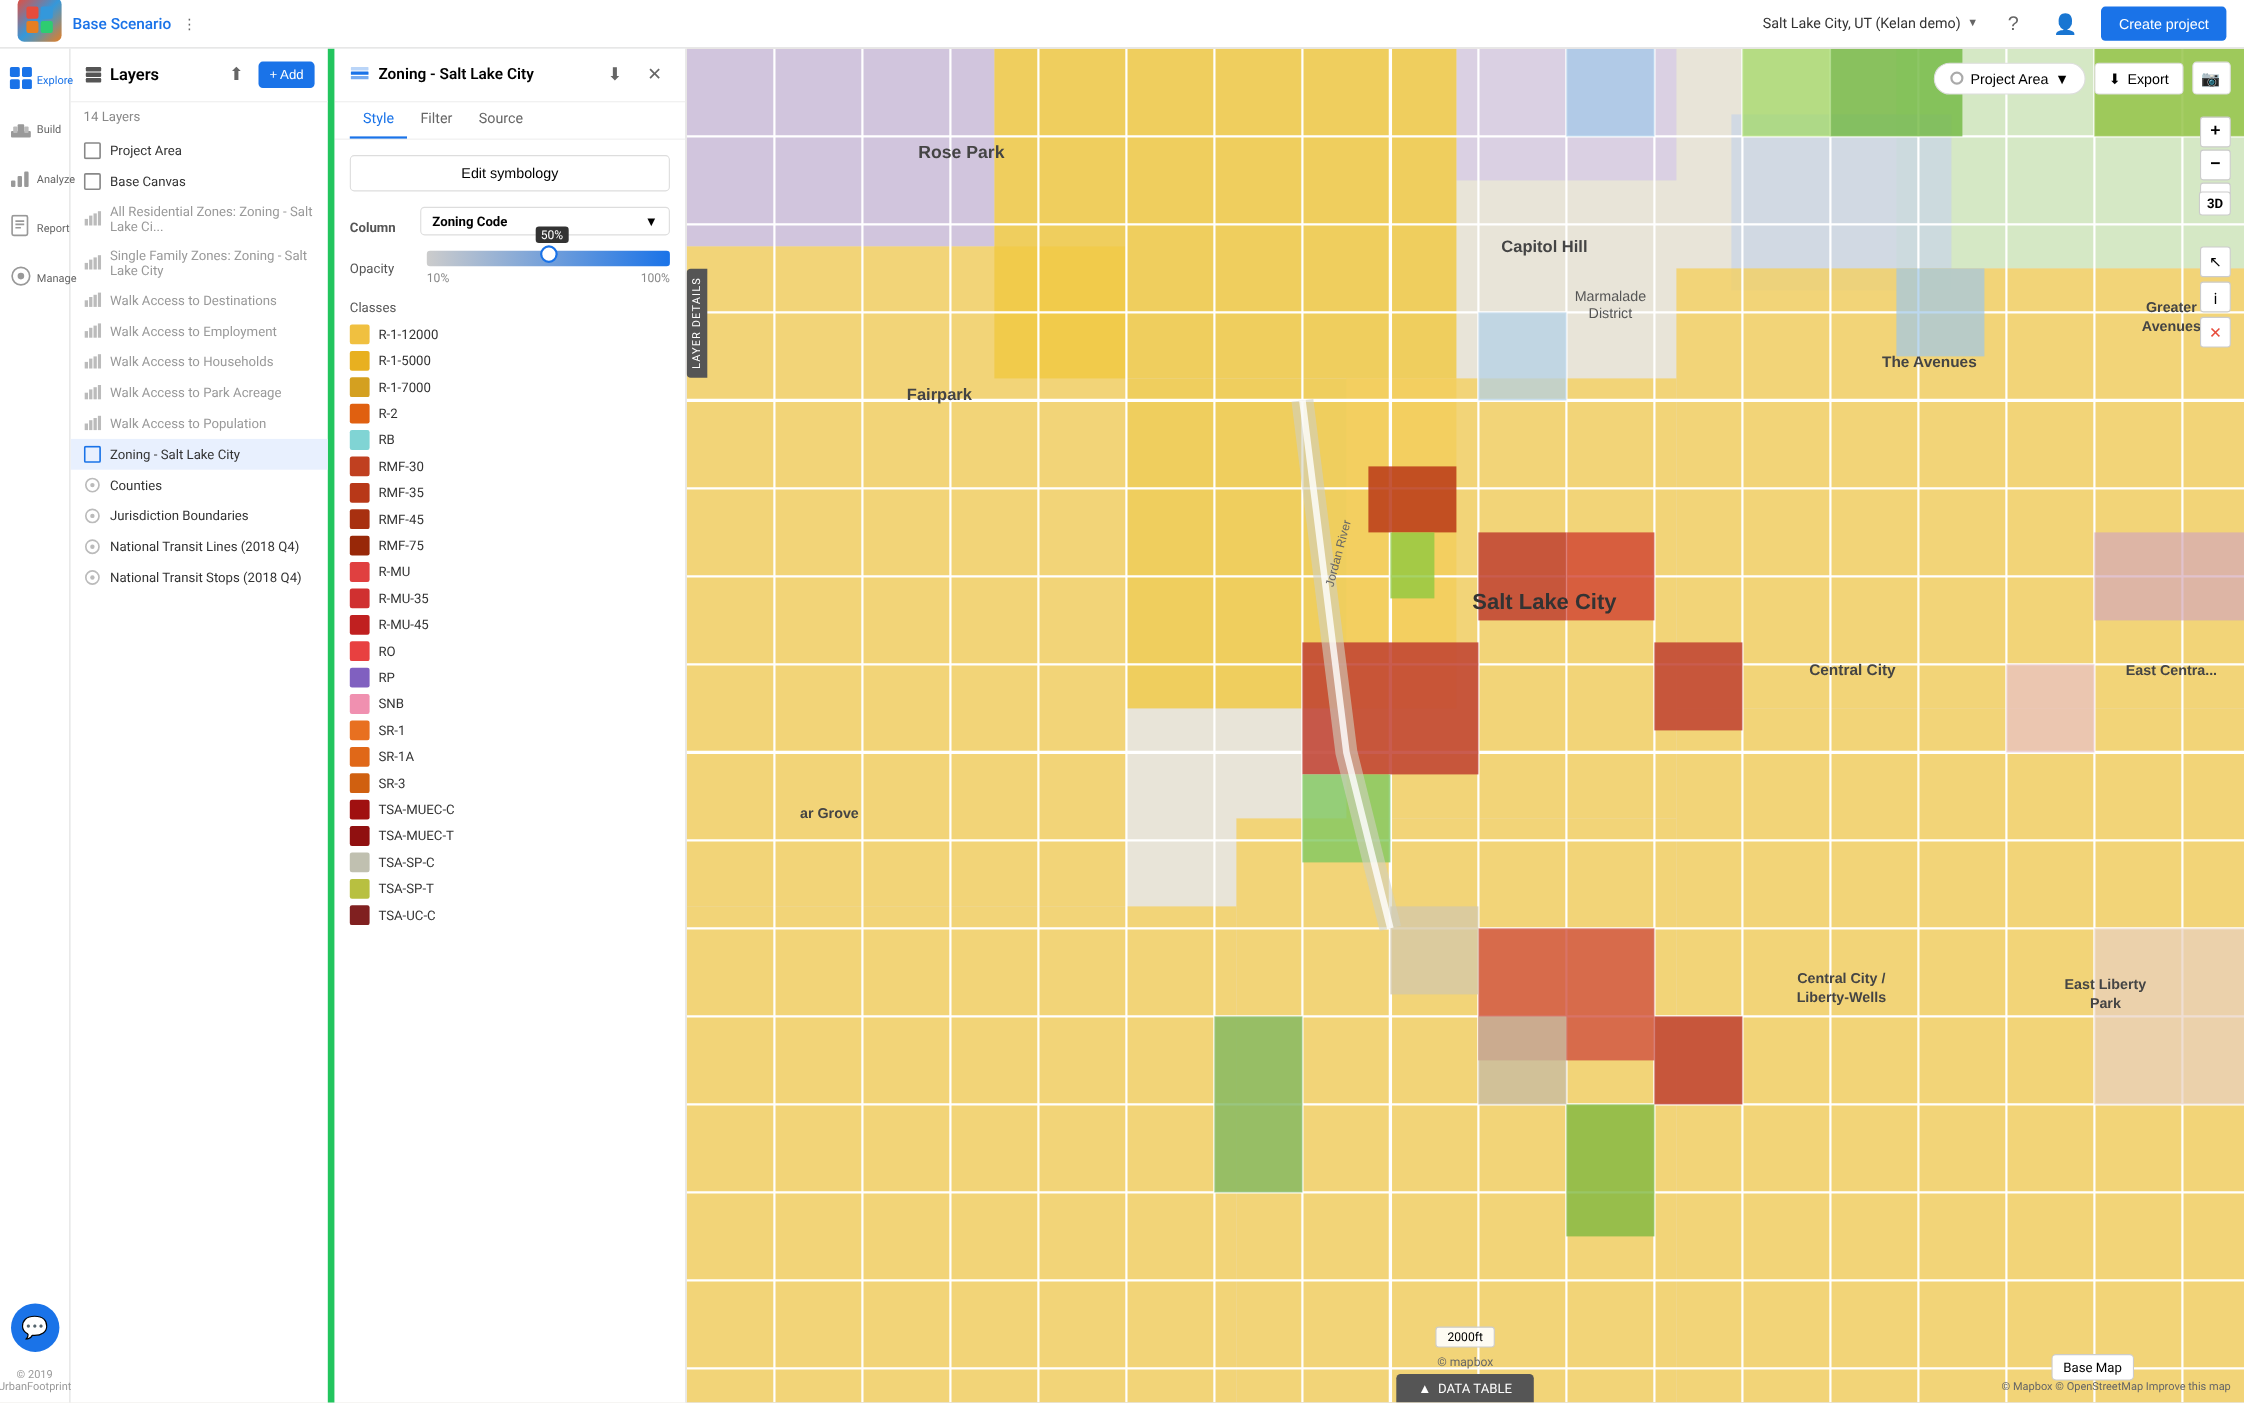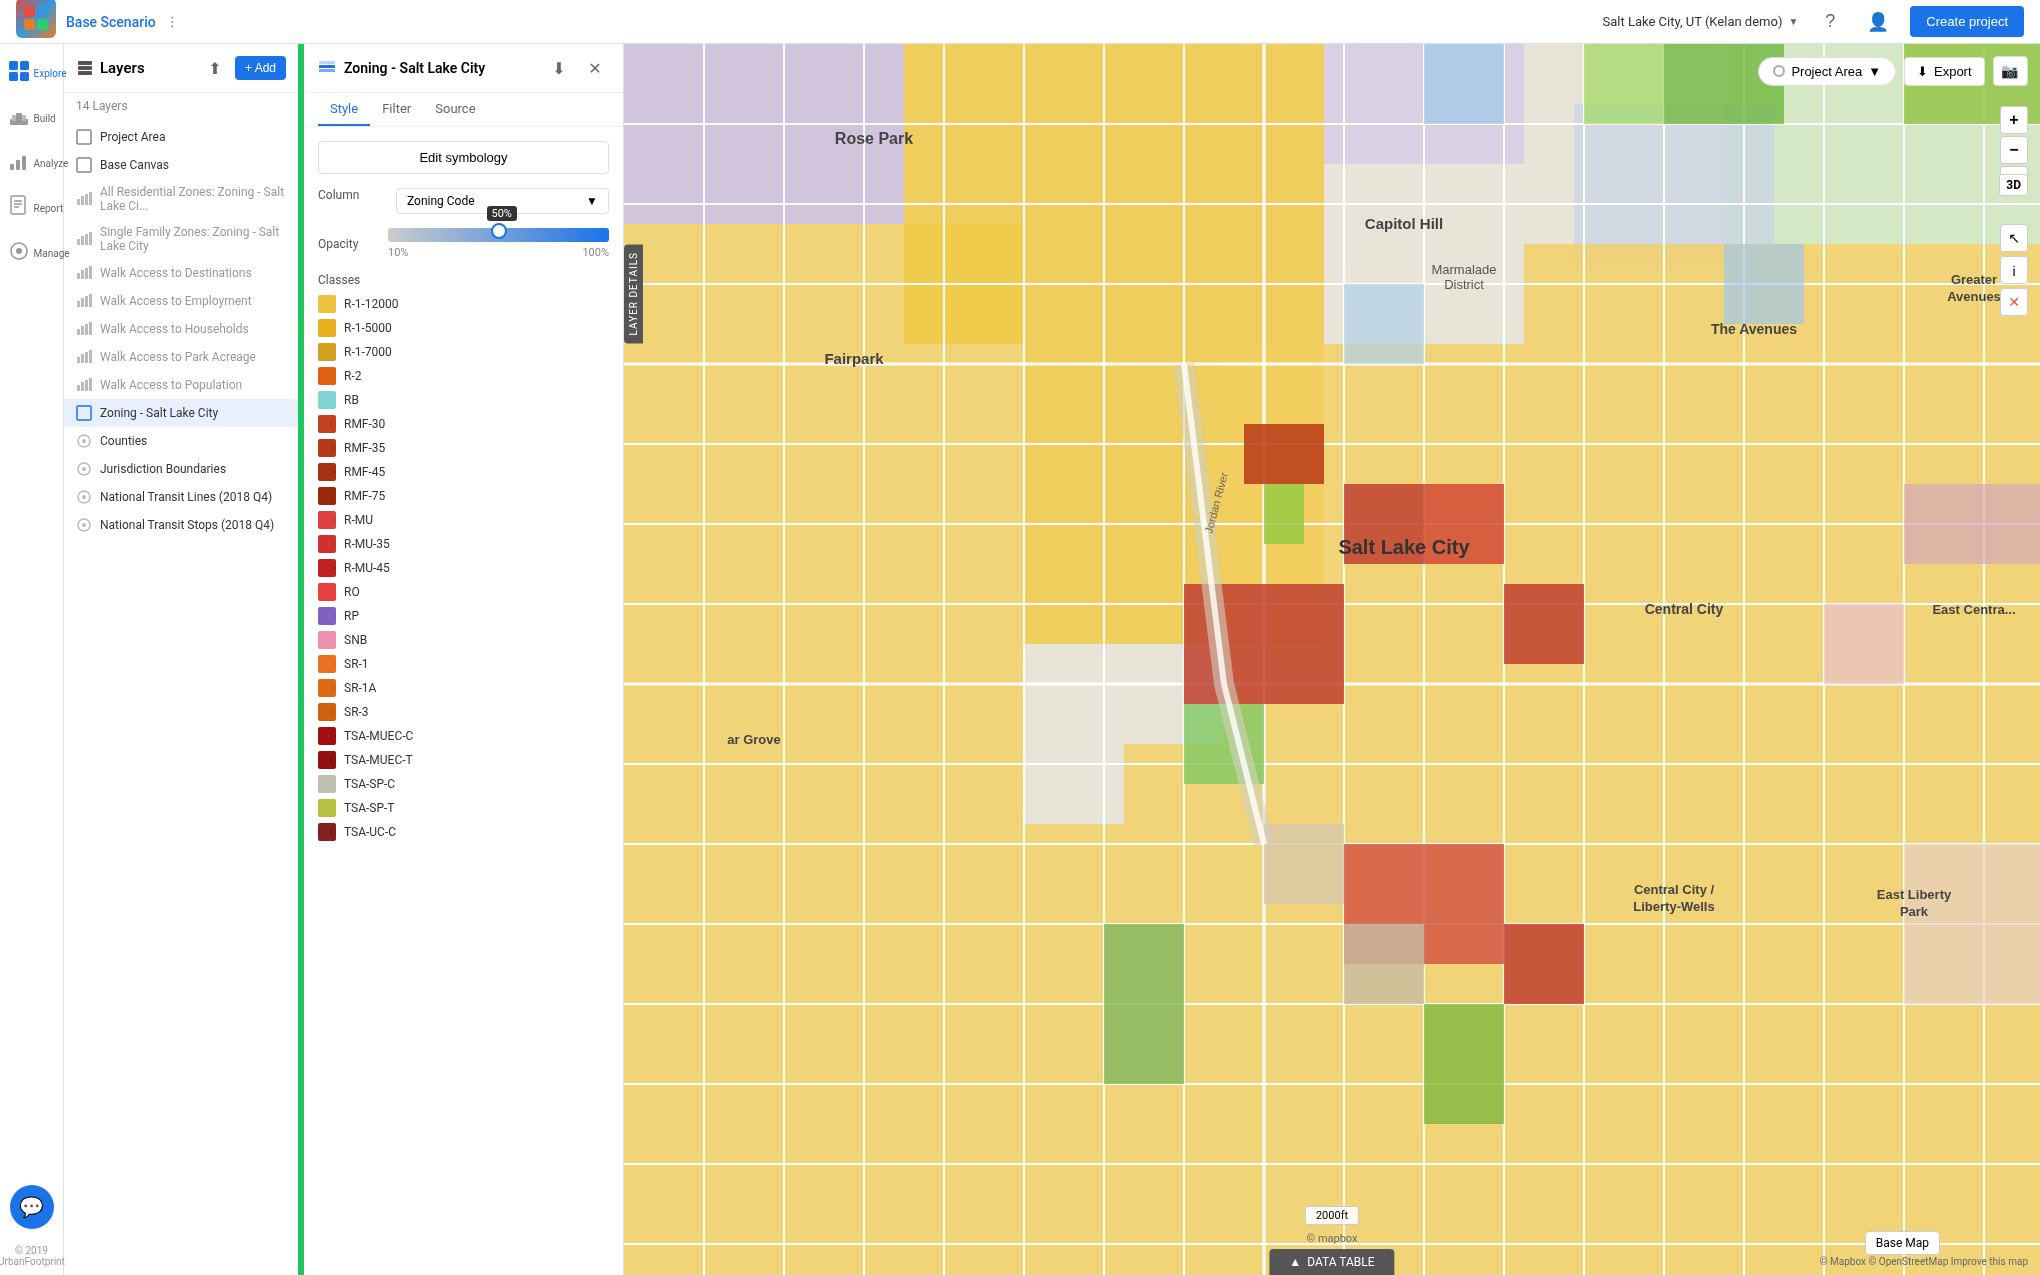--- a/index.html
+++ b/index.html
@@ -63,21 +63,21 @@
       z-index: 70;
     }
     .zoning-header { display: flex; align-items: center; justify-content: space-between; padding: 10px 14px; border-bottom: 1px solid #eee; }
     .zoning-title { display: flex; align-items: center; gap: 8px; font-size: 14px; font-weight: 600; }
     .zoning-actions { display: flex; align-items: center; gap: 8px; }
     .zoning-tabs { display: flex; border-bottom: 1px solid #eee; padding: 0 14px; }
     .zoning-tab { padding: 8px 12px; font-size: 13px; cursor: pointer; color: #666; border-bottom: 2px solid transparent; }
     .zoning-tab.active { color: #1a73e8; border-bottom-color: #1a73e8; }
     .zoning-content { flex: 1; overflow-y: auto; padding: 14px; }
     .edit-symbology-btn { width: 100%; padding: 8px; border: 1px solid #ddd; border-radius: 4px; background: #fff; font-size: 13px; cursor: pointer; margin-bottom: 14px; }
-    .form-row { display: flex; align-items: flex-start; margin-bottom: 14px; gap: 18px; }
+    .form-row { display: flex; align-items: flex-end; margin-bottom: 14px; gap: 4px; font-weight: bold; }
     .form-label { font-size: 12px; color: #555; width: 60px; flex-shrink: 0; }
     .column-select { flex: 1; padding: 5px 10px; border: 1px solid #ddd; border-radius: 4px; font-size: 12px; display: flex; align-items: center; justify-content: space-between; cursor: pointer; }
     .opacity-row { display: flex; align-items: center; margin-bottom: 14px; gap: 10px; }
     .opacity-label-text { font-size: 12px; color: #555; width: 60px; flex-shrink: 0; }
     .opacity-slider-wrap { flex: 1; display: flex; flex-direction: column; gap: 4px; }
     .opacity-track { width: 100%; height: 14px; background: linear-gradient(to right, #ccc, #1a73e8); border-radius: 3px; position: relative; }
     .opacity-thumb { position: absolute; top: -5px; left: calc(50% - 8px); width: 16px; height: 16px; background: #fff; border: 2px solid #1a73e8; border-radius: 50%; }
     .opacity-labels { display: flex; justify-content: space-between; font-size: 11px; color: #888; }
     .opacity-value-badge { background: #333; color: #fff; border-radius: 3px; padding: 1px 5px; font-size: 11px; position: absolute; top: -22px; left: calc(50% - 12px); }
     .classes-label { font-size: 12px; color: #555; margin-bottom: 8px; }

